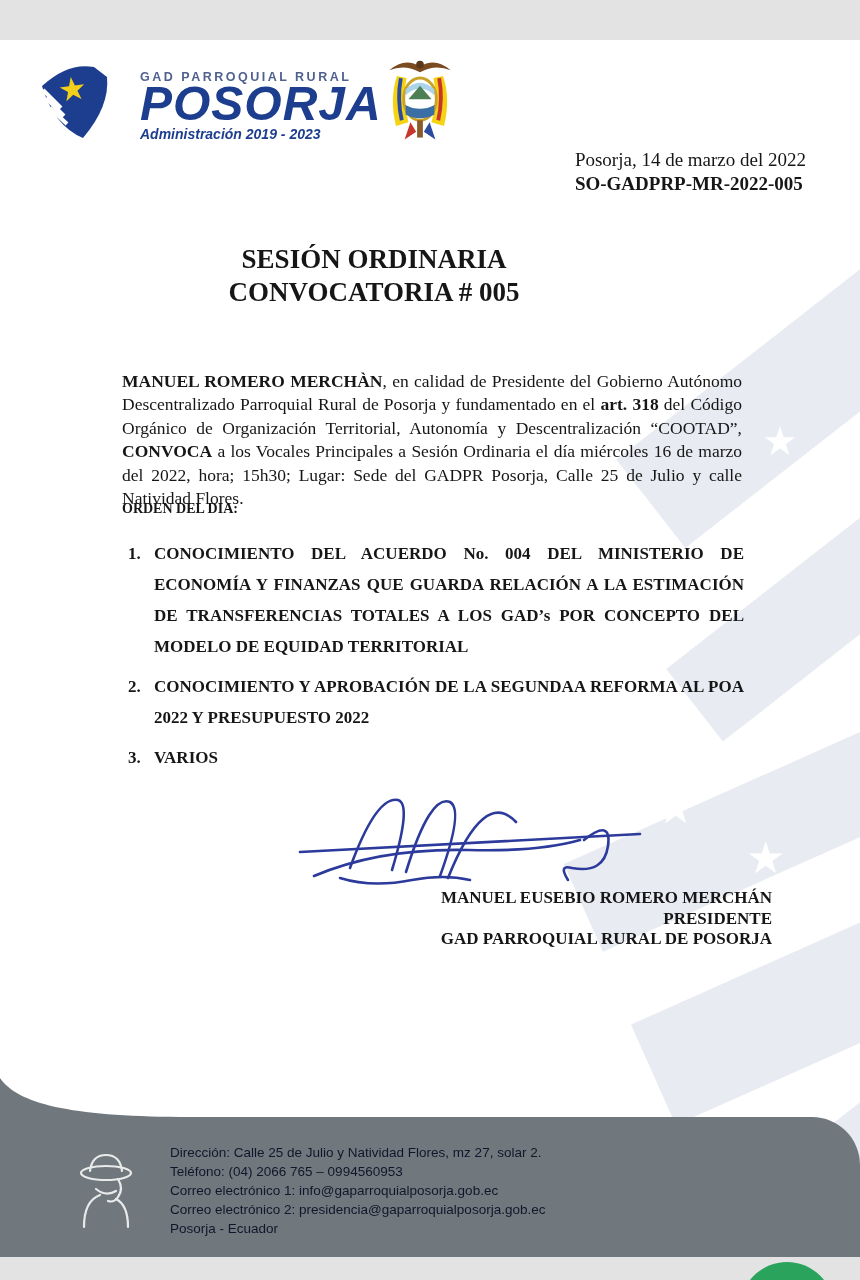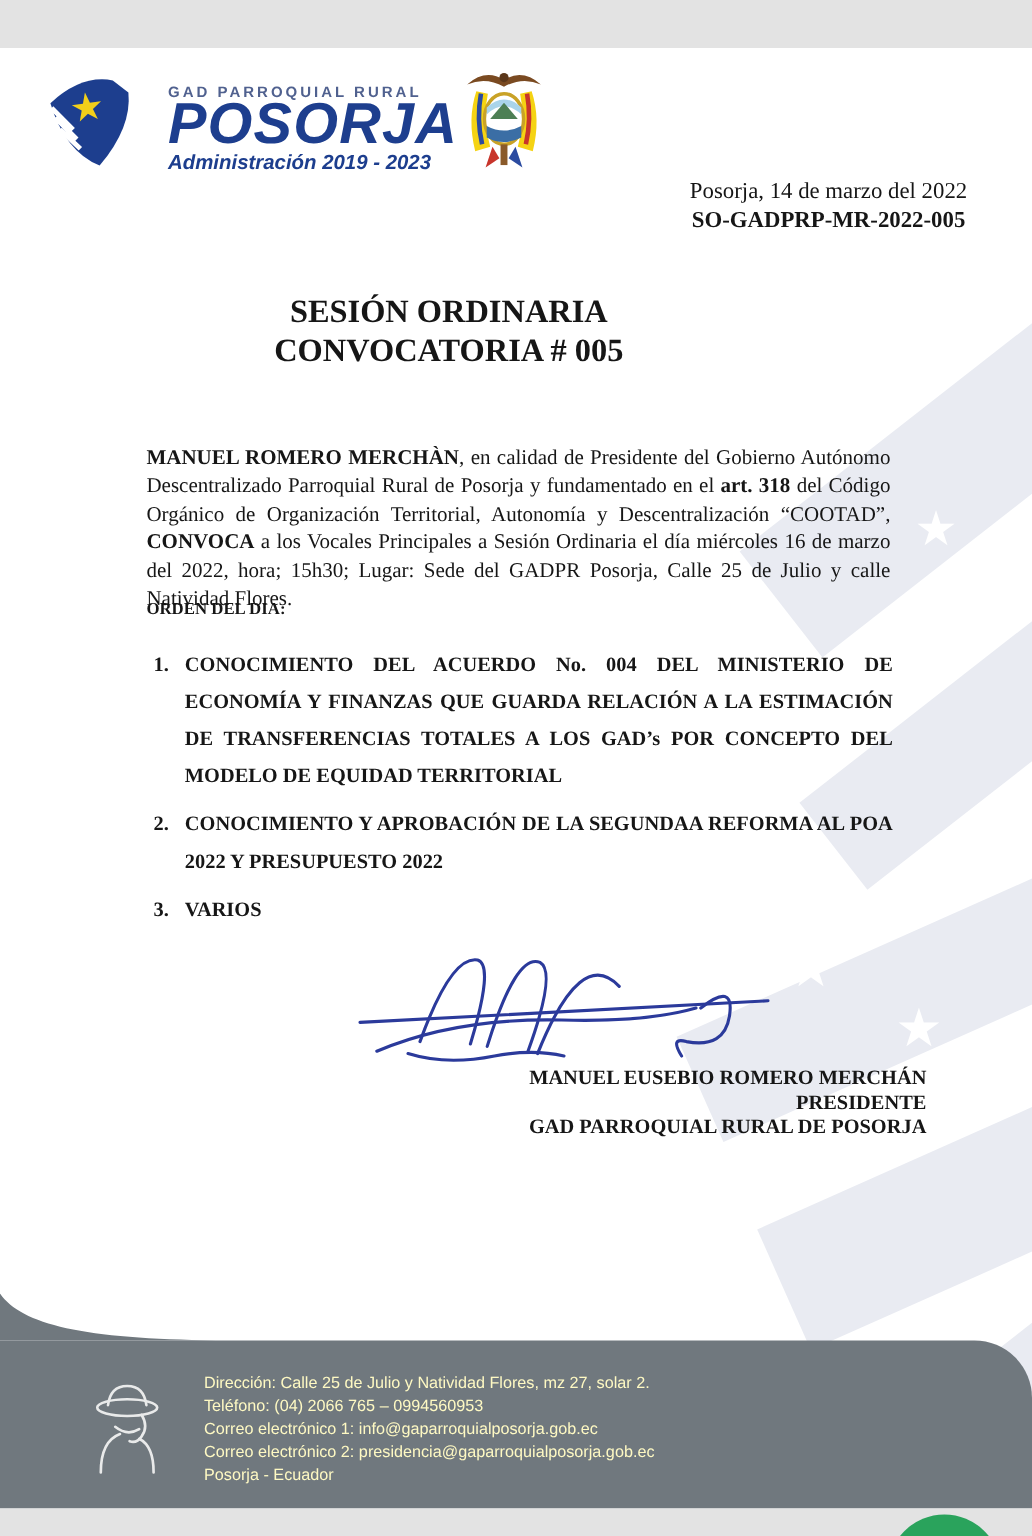--- a/index.html
+++ b/index.html
@@ -14,24 +14,24 @@
   
   .watermark{position:absolute;left:500px;top:260px;width:360px;height:900px;overflow:hidden;pointer-events:none;}
   .wm-band{position:absolute;background:#e9ebf2;}
   .wm-star{position:absolute;color:#ffffff;font-family:"DejaVu Sans", sans-serif;}
 
   
   .logo{position:absolute;left:34px;top:58px;display:flex;align-items:flex-start;font-family:"Liberation Sans", sans-serif;}
   .logo-text{margin-left:24px;}
   .logo-type{font-size:12.5px;font-weight:bold;letter-spacing:2.5px;color:#50618f;margin-top:12px;}
   .logo-name{font-size:48px;font-weight:bold;letter-spacing:1px;color:#1d3e8e;line-height:40px;font-style:italic;}
-  .logo-admin{font-size:17px;font-weight:bold;font-style:italic;color:#1d3e8e;margin-top:2px;}
+  .logo-admin{font-size:14px;font-weight:bold;font-style:italic;color:#1d3e8e;margin-top:2px;}
   .crest{position:absolute;left:372px;top:54px;}
 
-  .date-block{position:absolute;top:148px;right:54px;text-align:center;font-size:19px;line-height:24px;}
+  .date-block{position:absolute;top:148px;right:54px;text-align:left;font-size:19px;line-height:24px;}
   .ref-code{font-weight:bold;}
 
   
   .title-block{position:absolute;top:243px;left:0;width:748px;text-align:center;font-weight:bold;font-size:27px;line-height:33px;}
   .title-line2{text-underline-offset:4px;text-decoration-thickness:2.5px;}
 
   
   .body-par{position:absolute;top:352px;left:122px;width:620px;font-size:17.5px;line-height:23.5px;text-align:justify;}
   .agenda-head{position:absolute;top:501px;left:122px;font-size:14px;font-weight:bold;}
   .agenda-list{position:absolute;top:538px;left:128px;width:616px;font-weight:bold;font-size:17px;}
@@ -41,21 +41,21 @@
 
   
   .sig-ink{position:absolute;left:288px;top:788px;}
   .sig-block{position:absolute;top:888px;left:122px;width:650px;text-align:right;font-weight:bold;font-size:17px;line-height:20.5px;}
 
   
   .footer-swoosh{position:absolute;left:0;top:1078px;}
   .footer{position:absolute;left:0;top:1117px;width:860px;height:140px;background:#70787e;border-radius:0 48px 0 0;}
   .footer-man{position:absolute;left:72px;top:30px;}
   .footer-text{position:absolute;left:170px;top:26px;font-family:"Liberation Sans", sans-serif;
-               font-size:13.5px;line-height:19px;color:#fef9c3;}
+               font-size:13.5px;line-height:19px;color:#0f172a;}
   .fab{position:absolute;left:740px;top:1262px;width:94px;height:94px;border-radius:50%;background:#2aa35c;border:none;cursor:pointer;}
 </style>
 </head>
 <body>
 
 <div class="page">
 
   <div class="strip-top"></div>
 
   <div class="watermark">

